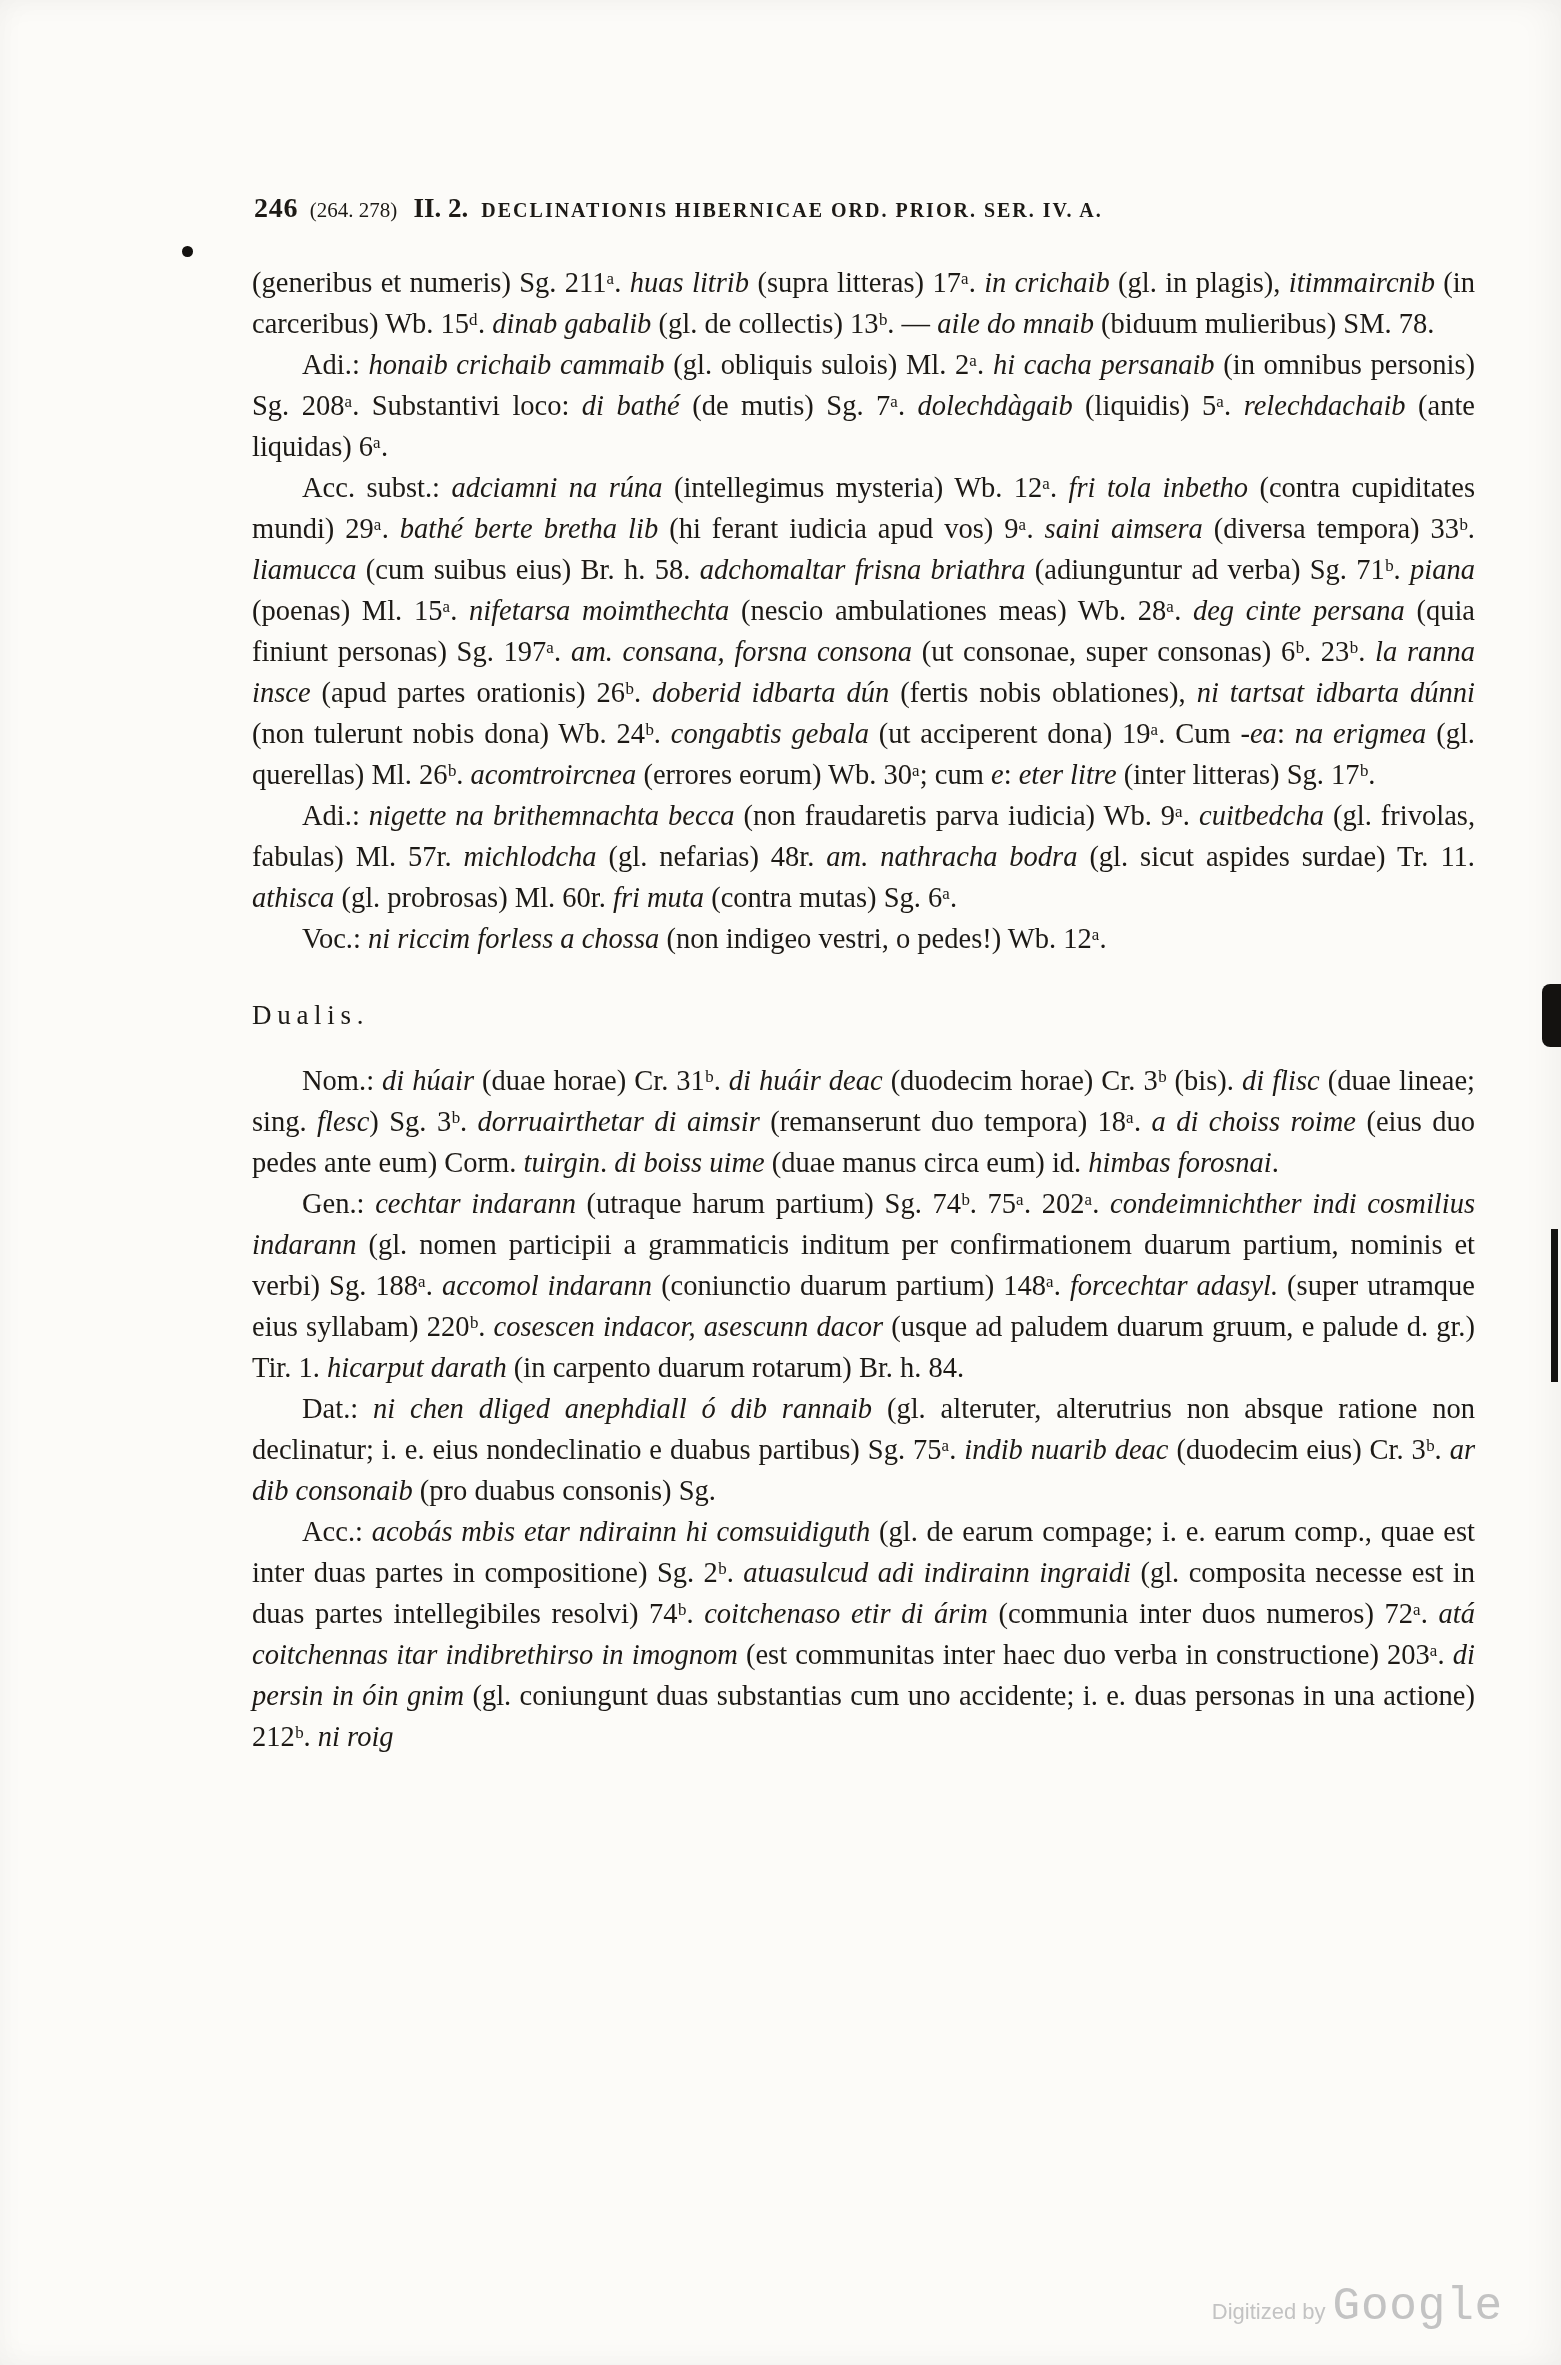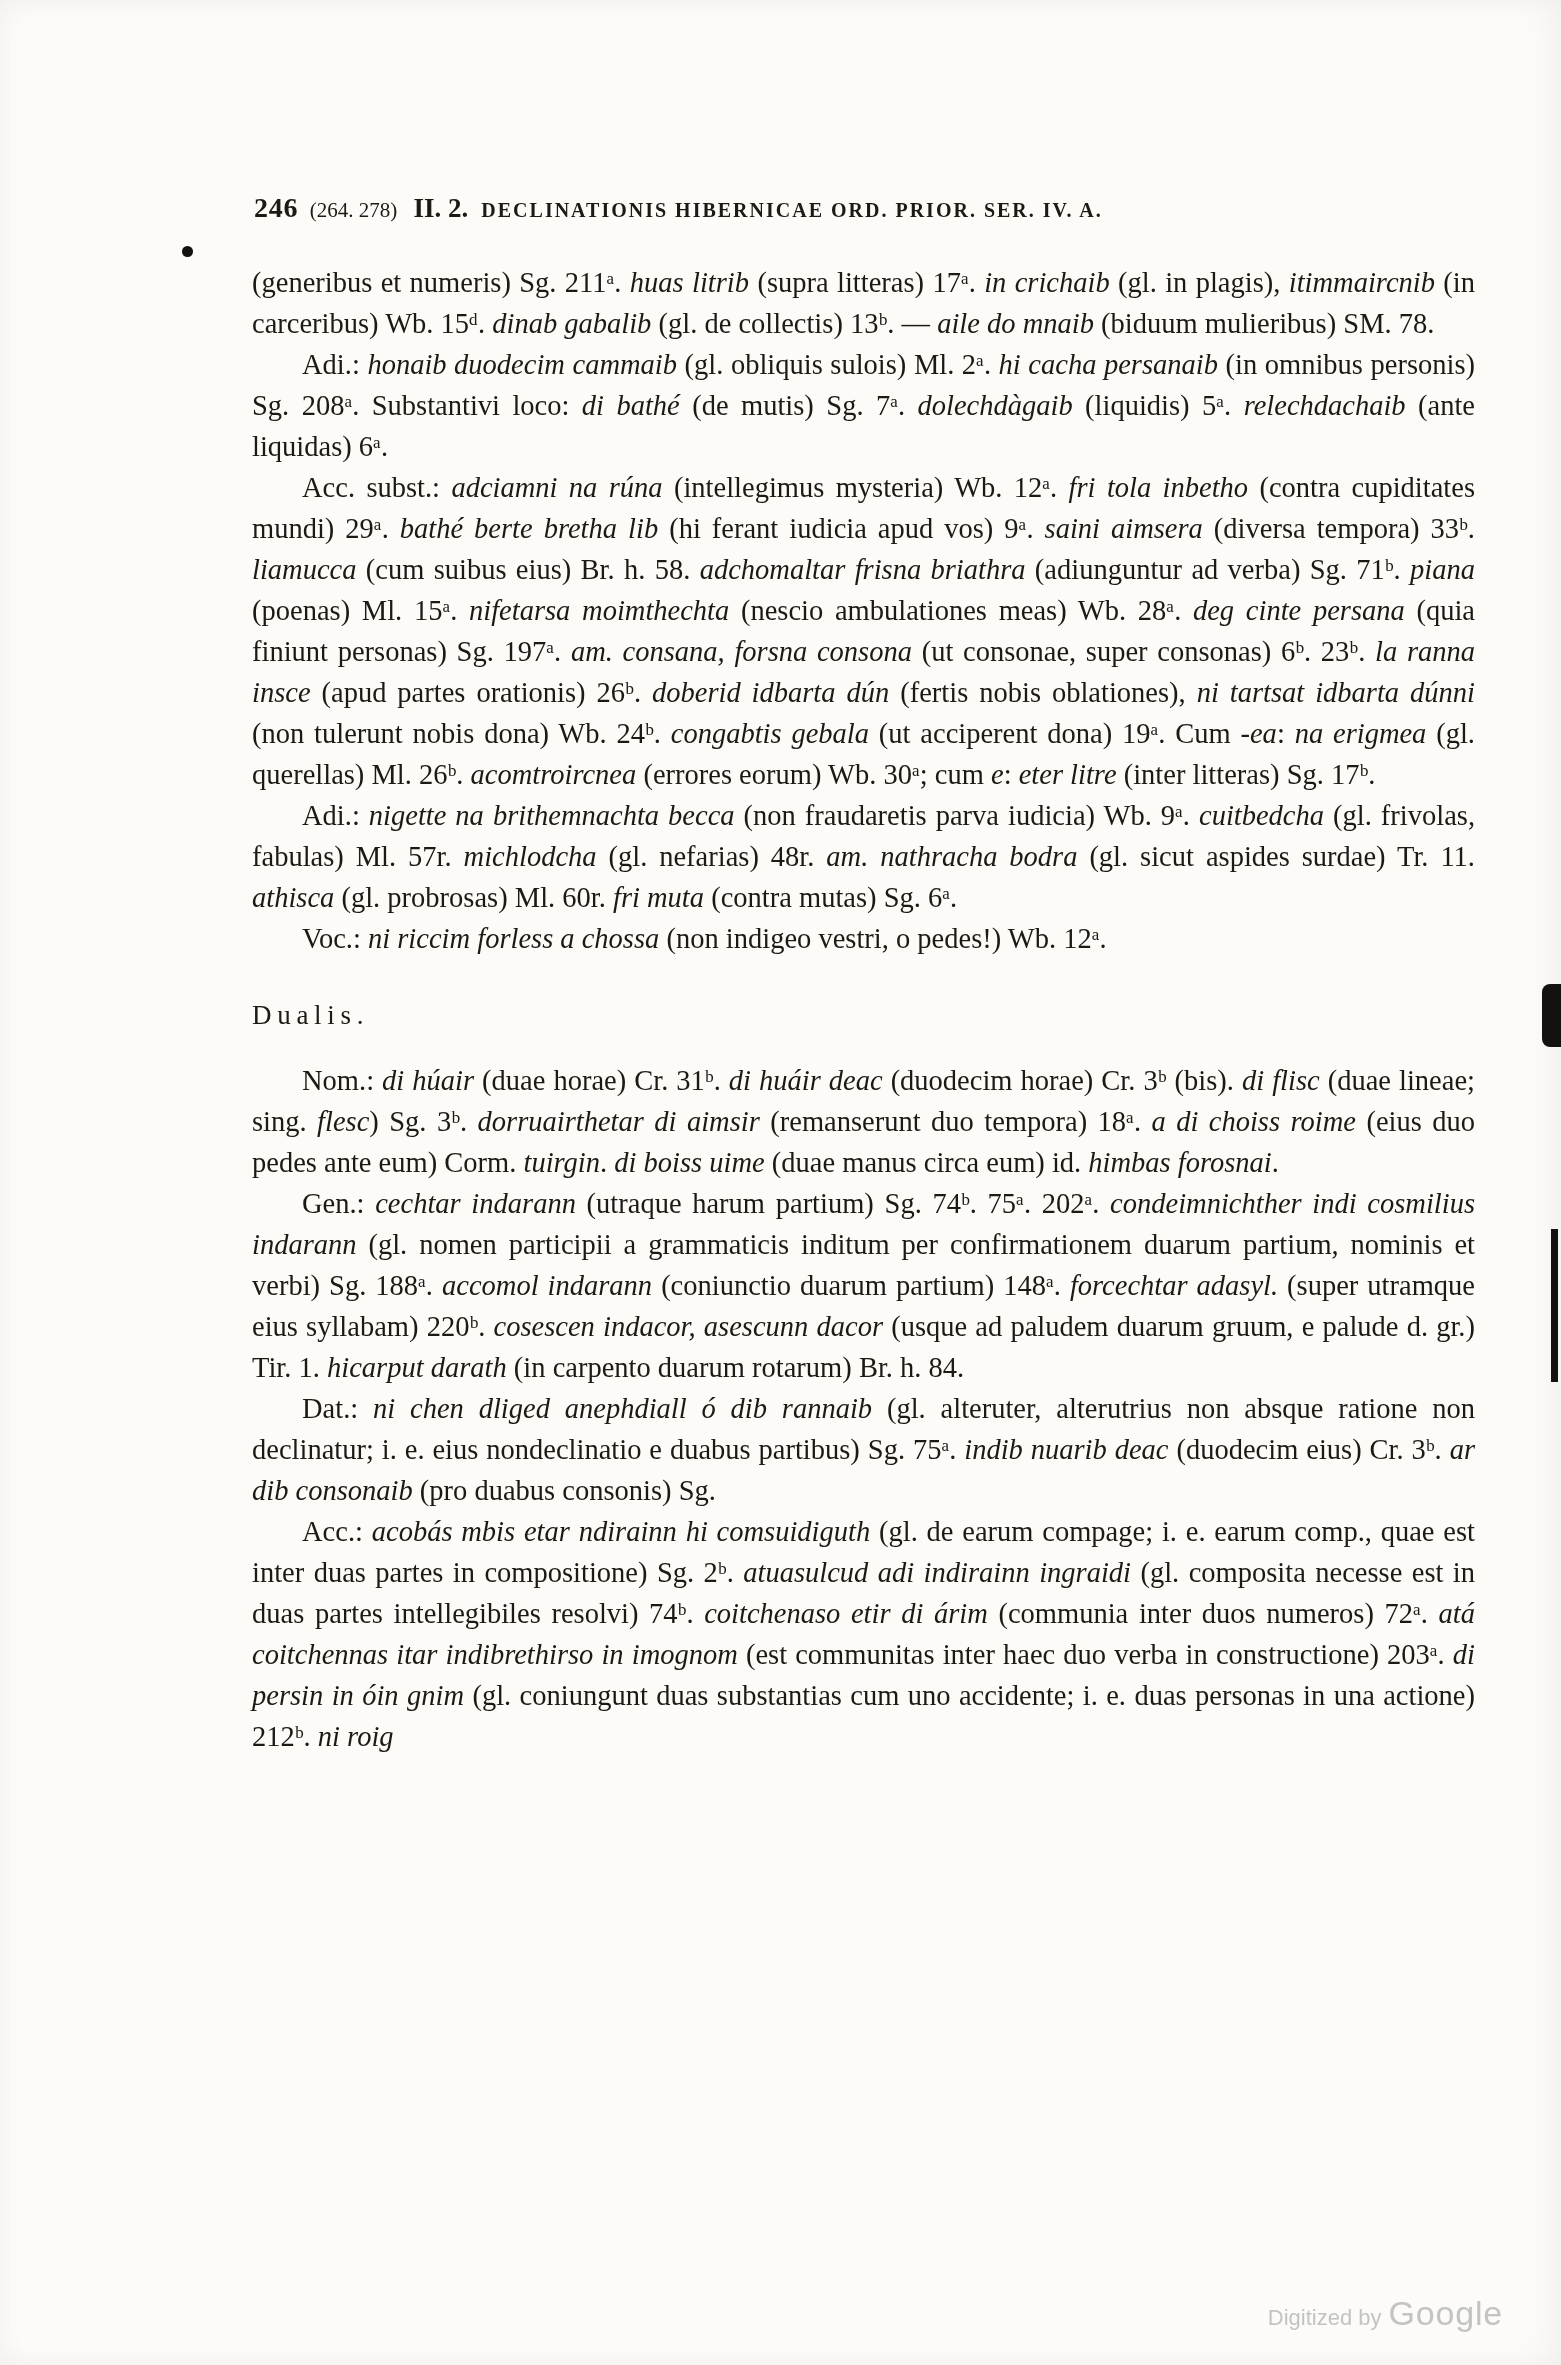--- a/index.html
+++ b/index.html
@@ -55,22 +55,22 @@
     align-items: baseline;
     gap: 7px;
     white-space: nowrap;
   }
   .wm-text {
     font-family: "Liberation Sans", "DejaVu Sans", sans-serif;
     font-size: 22px;
     color: var(--watermark, #c3c3c3);
   }
   .wm-logo {
-    font-family: Liberation Sans, sans-serif;
-    font-size: 34px;
+    font-family: Liberation Mono, monospace;
+    font-size: 46px;
     color: var(--watermark, #c3c3c3);
     letter-spacing: 0.8px;
   }
   .artifact { position: absolute; background: #141210; }
   .artifact.speck {
     left: 182px; top: 246px; width: 10.6px; height: 10.6px; border-radius: 50%;
   }
   .artifact.edge-blob {
     left: 1542px; top: 984px; width: 19.5px; height: 63px;
     border-radius: 8.1px 0 0 8.1px;
@@ -91,21 +91,21 @@
   <div class="header">
     <span class="pagenum">246</span>
     <span class="ref">(264. 278)</span>
     <span class="sec">II. 2.</span>
     <span class="title">DECLINATIONIS HIBERNICAE ORD. PRIOR. SER. IV. A.</span>
   </div>
 
   <div class="textblock">
     <div>
         <p class="para"><span>(generibus et numeris) Sg. 211ᵃ. </span><i>huas litrib</i><span> (supra litteras) 17ᵃ. </span><i>in crichaib</i><span> (gl. in plagis), </span><i>itimmaircnib</i><span> (in carceribus) Wb. 15ᵈ. </span><i>dinab gabalib</i><span> (gl. de collectis) 13ᵇ. — </span><i>aile do mnaib</i><span> (biduum mulieribus) SM. 78.</span></p>
-        <p class="para indent"><span>Adi.: </span><i>honaib duodecim cammaib</i><span> (gl. obliquis sulois) Ml. 2ᵃ. </span><i>hi cacha persanaib</i><span> (in omnibus personis) Sg. 208ᵃ. Substantivi loco: </span><i>di bathé</i><span> (de mutis) Sg. 7ᵃ. </span><i>dolechdàgaib</i><span> (liquidis) 5ᵃ. </span><i>relechdachaib</i><span> (ante liquidas) 6ᵃ.</span></p>
+        <p class="para indent"><span>Adi.: </span><i>honaib crichaib cammaib</i><span> (gl. obliquis sulois) Ml. 2ᵃ. </span><i>hi cacha persanaib</i><span> (in omnibus personis) Sg. 208ᵃ. Substantivi loco: </span><i>di bathé</i><span> (de mutis) Sg. 7ᵃ. </span><i>dolechdàgaib</i><span> (liquidis) 5ᵃ. </span><i>relechdachaib</i><span> (ante liquidas) 6ᵃ.</span></p>
         <p class="para indent"><span>Acc. subst.: </span><i>adciamni na rúna</i><span> (intellegimus mysteria) Wb. 12ᵃ. </span><i>fri tola inbetho</i><span> (contra cupiditates mundi) 29ᵃ. </span><i>bathé berte bretha lib</i><span> (hi ferant iudicia apud vos) 9ᵃ. </span><i>saini aimsera</i><span> (diversa tempora) 33ᵇ. </span><i>liamucca</i><span> (cum suibus eius) Br. h. 58. </span><i>adchomaltar frisna briathra</i><span> (adiunguntur ad verba) Sg. 71ᵇ. </span><i>piana</i><span> (poenas) Ml. 15ᵃ. </span><i>nifetarsa moimthechta</i><span> (nescio ambulationes meas) Wb. 28ᵃ. </span><i>deg cinte persana</i><span> (quia finiunt personas) Sg. 197ᵃ. </span><i>am. consana, forsna consona</i><span> (ut consonae, super consonas) 6ᵇ. 23ᵇ. </span><i>la ranna insce</i><span> (apud partes orationis) 26ᵇ. </span><i>doberid idbarta dún</i><span> (fertis nobis oblationes), </span><i>ni tartsat idbarta dúnni</i><span> (non tulerunt nobis dona) Wb. 24ᵇ. </span><i>congabtis gebala</i><span> (ut acciperent dona) 19ᵃ. Cum </span><i>-ea</i><span>: </span><i>na erigmea</i><span> (gl. querellas) Ml. 26ᵇ. </span><i>acomtroircnea</i><span> (errores eorum) Wb. 30ᵃ; cum </span><i>e</i><span>: </span><i>eter litre</i><span> (inter litteras) Sg. 17ᵇ.</span></p>
         <p class="para indent"><span>Adi.: </span><i>nigette na brithemnachta becca</i><span> (non fraudaretis parva iudicia) Wb. 9ᵃ. </span><i>cuitbedcha</i><span> (gl. frivolas, fabulas) Ml. 57r. </span><i>michlodcha</i><span> (gl. nefarias) 48r. </span><i>am. nathracha bodra</i><span> (gl. sicut aspides surdae) Tr. 11. </span><i>athisca</i><span> (gl. probrosas) Ml. 60r. </span><i>fri muta</i><span> (contra mutas) Sg. 6ᵃ.</span></p>
         <p class="para indent"><span>Voc.: </span><i>ni riccim forless a chossa</i><span> (non indigeo vestri, o pedes!) Wb. 12ᵃ.</span></p>
       </div>
     <h2 class="dualis">Dualis.</h2>
     <div>
         <p class="para indent"><span>Nom.: </span><i>di húair</i><span> (duae horae) Cr. 31ᵇ. </span><i>di huáir deac</i><span> (duodecim horae) Cr. 3ᵇ (bis). </span><i>di flisc</i><span> (duae lineae; sing. </span><i>flesc</i><span>) Sg. 3ᵇ. </span><i>dorruairthetar di aimsir</i><span> (remanserunt duo tempora) 18ᵃ. </span><i>a di choiss roime</i><span> (eius duo pedes ante eum) Corm. </span><i>tuirgin</i><span>. </span><i>di boiss uime</i><span> (duae manus circa eum) id. </span><i>himbas forosnai</i><span>.</span></p>
         <p class="para indent"><span>Gen.: </span><i>cechtar indarann</i><span> (utraque harum partium) Sg. 74ᵇ. 75ᵃ. 202ᵃ. </span><i>condeimnichther indi cosmilius indarann</i><span> (gl. nomen participii a grammaticis inditum per confirmationem duarum partium, nominis et verbi) Sg. 188ᵃ. </span><i>accomol indarann</i><span> (coniunctio duarum partium) 148ᵃ. </span><i>forcechtar adasyl.</i><span> (super utramque eius syllabam) 220ᵇ. </span><i>cosescen indacor, asescunn dacor</i><span> (usque ad paludem duarum gruum, e palude d. gr.) Tir. 1. </span><i>hicarput darath</i><span> (in carpento duarum rotarum) Br. h. 84.</span></p>
         <p class="para indent"><span>Dat.: </span><i>ni chen dliged anephdiall ó dib rannaib</i><span> (gl. alteruter, alterutrius non absque ratione non declinatur; i. e. eius nondeclinatio e duabus partibus) Sg. 75ᵃ. </span><i>indib nuarib deac</i><span> (duodecim eius) Cr. 3ᵇ. </span><i>ar dib consonaib</i><span> (pro duabus consonis) Sg.</span></p>
         <p class="para indent"><span>Acc.: </span><i>acobás mbis etar ndirainn hi comsuidiguth</i><span> (gl. de earum compage; i. e. earum comp., quae est inter duas partes in compositione) Sg. 2ᵇ. </span><i>atuasulcud adi indirainn ingraidi</i><span> (gl. composita necesse est in duas partes intellegibiles resolvi) 74ᵇ. </span><i>coitchenaso etir di árim</i><span> (communia inter duos numeros) 72ᵃ. </span><i>atá coitchennas itar indibrethirso in imognom</i><span> (est communitas inter haec duo verba in constructione) 203ᵃ. </span><i>di persin in óin gnim</i><span> (gl. coniungunt duas substantias cum uno accidente; i. e. duas personas in una actione) 212ᵇ. </span><i>ni roig</i></p>

